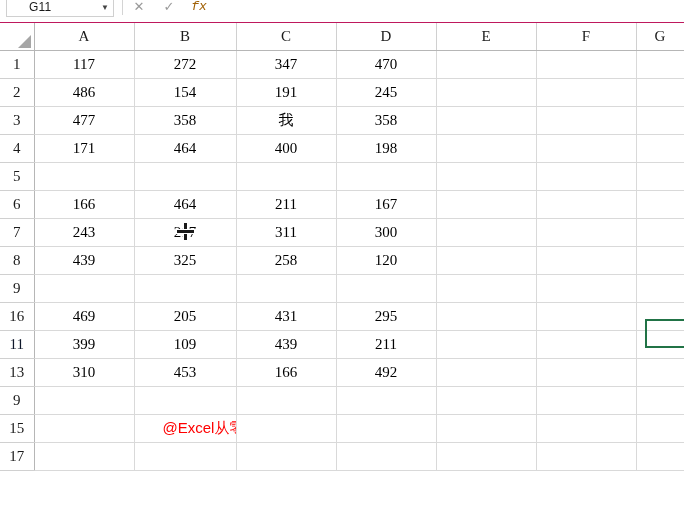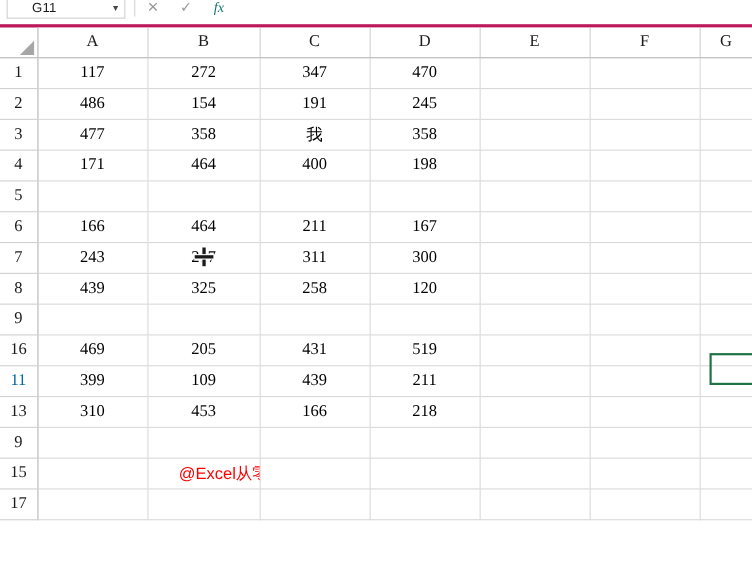--- a/index.html
+++ b/index.html
@@ -20,21 +20,21 @@
     width: 684px;
     height: 514px;
     background: #ffffff;
   }
 
   
   .formula-strip {
     position: relative;
     height: 22px;
     background: #ffffff;
-    border-bottom: 3px solid #be185d;
+    border-bottom: 1px solid #be185d;
     display: flex;
     align-items: center;
   }
   .namebox {
     width: 108px;
     height: 20px;
     margin-left: 6px;
     border: 1px solid #d0d0d0;
     background: #ffffff;
     display: flex;
@@ -74,22 +74,22 @@
     color: #9a9a9a;
     font-size: 13px;
   }
   .strip-btns .sb {
     width: 16px;
     text-align: center;
     line-height: 16px;
   }
   .strip-btns .sb.fx {
     font-style: italic;
-    font-family: Liberation Serif, serif;
-    color: #0f766e;
+    font-family: Liberation Mono, monospace;
+    color: #a16207;
   }
   .formula-input {
     flex: 1;
     height: 18px;
     margin-left: 10px;
     position: relative;
     top: -4px;
     font-size: 12px;
     color: #000;
     display: flex;
@@ -148,21 +148,21 @@
     height: 27px;
     background: #ffffff;
     border-right: 1px solid #b6b6b6;
     border-bottom: 1px solid #d0d0d0;
     text-align: center;
     font-size: 15px;
     color: #1a1a1a;
     font-family: "Liberation Serif", serif;
   }
   .rowhead.active {
-    color: #0369a1;
+    color: #0f172a;
     font-weight: normal;
   }
   .cell {
     height: 27px;
     border-right: 1px solid #d9d9d9;
     border-bottom: 1px solid #d9d9d9;
     text-align: center;
     font-size: 15px;
     font-family: "Liberation Serif", serif;
     color: #000000;
@@ -338,41 +338,41 @@
         <td class="cell"></td>
         <td class="cell"></td>
         <td class="cell"></td>
         <td class="cell"></td>
       </tr>
       <tr>
         <td class="rowhead">16</td>
         <td class="cell">469</td>
         <td class="cell">205</td>
         <td class="cell">431</td>
-        <td class="cell">519</td>
+        <td class="cell">295</td>
         <td class="cell"></td>
         <td class="cell"></td>
         <td class="cell"></td>
       </tr>
       <tr>
         <td class="rowhead active">11</td>
         <td class="cell">399</td>
         <td class="cell">109</td>
         <td class="cell">439</td>
         <td class="cell">211</td>
         <td class="cell"></td>
         <td class="cell"></td>
         <td class="cell"></td>
       </tr>
       <tr>
         <td class="rowhead">13</td>
         <td class="cell">310</td>
         <td class="cell">453</td>
         <td class="cell">166</td>
-        <td class="cell">218</td>
+        <td class="cell">492</td>
         <td class="cell"></td>
         <td class="cell"></td>
         <td class="cell"></td>
       </tr>
       <tr>
         <td class="rowhead">9</td>
         <td class="cell"></td>
         <td class="cell"></td>
         <td class="cell"></td>
         <td class="cell"></td>

